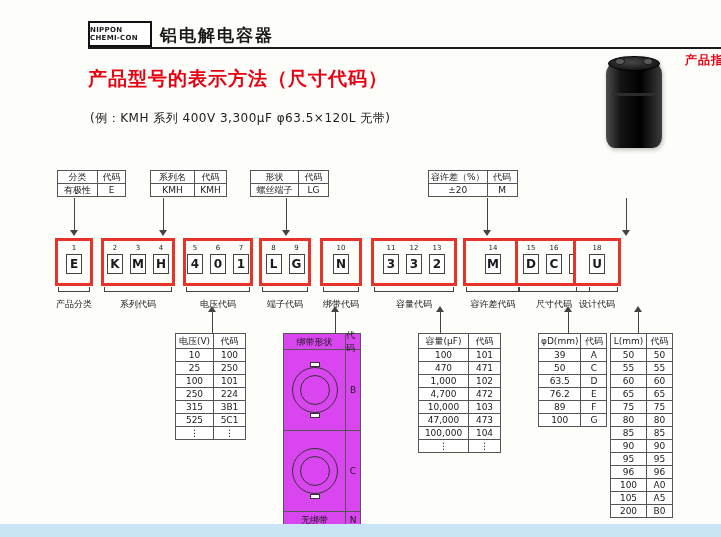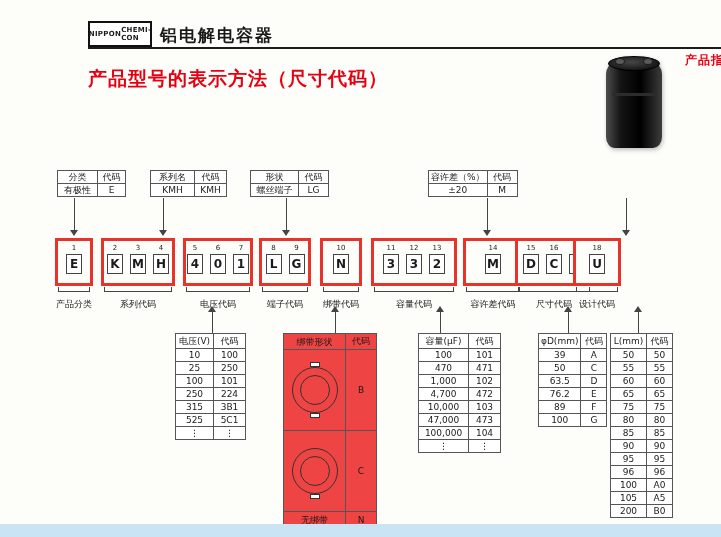--- a/index.html
+++ b/index.html
@@ -2,21 +2,21 @@
 <html style="--red: #e60012;"><head>
 <meta charset="utf-8">
 <style>
   *{margin:0;padding:0;box-sizing:border-box}
   html,body{width:721px;height:537px;overflow:hidden}
   body{font-family:"DejaVu Sans","Liberation Sans",sans-serif;color:#1a1a1a;background:#fff}
   .page{position:relative;width:721px;height:537px;background:#fdfdfa;overflow:hidden}
 
   
   .logo{position:absolute;left:88px;top:21px;width:64px;height:26px;border:2px solid #111;
-        display:flex;flex-direction:row;align-items:center;justify-content:center;
+        display:flex;flex-direction:column;justify-content:center;
         font-size:7px;font-weight:bold;line-height:8px;letter-spacing:.3px;background:#fff}
   .doctitle{position:absolute;left:160px;top:24px;font-size:17px;font-weight:bold;letter-spacing:2px}
   .rule{position:absolute;left:88px;right:0;top:47px;height:2px;background:#1c1c1c}
   .corner{position:absolute;right:-3px;top:52px;color:var(--red,#e60012);font-size:12px;font-weight:bold;letter-spacing:1px}
 
   .sec{position:absolute;left:88px;top:66px;font-size:19px;font-weight:bold;color:var(--red,#e60012);letter-spacing:1px}
   .ex{position:absolute;left:90px;top:110px;font-size:12px;color:#222;letter-spacing:.5px}
 
   
   .cap{position:absolute;left:606px;top:56px;width:56px;height:92px;filter:drop-shadow(1px 2px 2px rgba(0,0,0,.25))}
@@ -46,21 +46,21 @@
   .redbox{border:3px solid #e8332a;height:48px;display:flex;align-items:flex-start;
           justify-content:center;gap:7px;padding-top:3px;background:#fdfdfa}
   .cb-col{display:flex;flex-direction:column;align-items:center;gap:2px}
   .dg{font-size:7px;line-height:8px;color:#222}
   .ch{display:block;width:16px;height:20px;border:1px solid #444;background:#fff;
       font-size:12px;font-weight:bold;line-height:19px;text-align:center}
   .brk{height:5px;border-left:1px solid #444;border-right:1px solid #444;border-bottom:1px solid #444;margin:1px 3px 0}
   .lbl{font-size:9px;margin-top:7px;white-space:nowrap;line-height:10px}
 
   
-  .bandtbl{position:absolute;left:283px;top:333px;width:94px;background:#ef4444;border:1px solid #555;font-size:9px}
+  .bandtbl{position:absolute;left:283px;top:333px;width:78px;background:#d946ef;border:1px solid #555;font-size:9px}
   .bt-row{display:flex;border-top:1px solid #555}
   .bt-row:first-child{border-top:none}
   .bt-c1{width:62px;border-right:1px solid #555;display:flex;align-items:center;justify-content:center;line-height:12px}
   .bt-c2{flex:1;display:flex;align-items:center;justify-content:center}
   .bt-hdr .bt-c1,.bt-hdr .bt-c2{height:15px}
   .bt-diag .bt-c1,.bt-diag .bt-c2{height:80px}
   .bt-last .bt-c1,.bt-last .bt-c2{height:16px}
   .circ{position:relative;width:46px;height:46px;border:1px solid #333;border-radius:50%}
   .circ::after{content:"";position:absolute;inset:7px;border:1px solid #333;border-radius:50%}
   .tab{position:absolute;width:10px;height:5px;border:1px solid #333;background:#fff;left:50%;transform:translateX(-50%)}
@@ -75,20 +75,21 @@
 
   <div class="logo">
     <span>NIPPON</span>
     <span>CHEMI-CON</span>
   </div>
   <div class="doctitle">铝电解电容器</div>
   <div class="rule"></div>
   <div class="corner">产品指</div>
 
   <div class="sec">产品型号的表示方法（尺寸代码）</div>
+  <div class="ex">(例：KMH 系列 400V 3,300μF  φ63.5×120L 无带)</div>
 
   <div class="cap">
     <div class="capbody">
         <div class="stripe"></div>
       </div>
     <div class="topcap"></div>
     <div class="term t1"></div>
     <div class="term t2"></div>
   </div>
 

